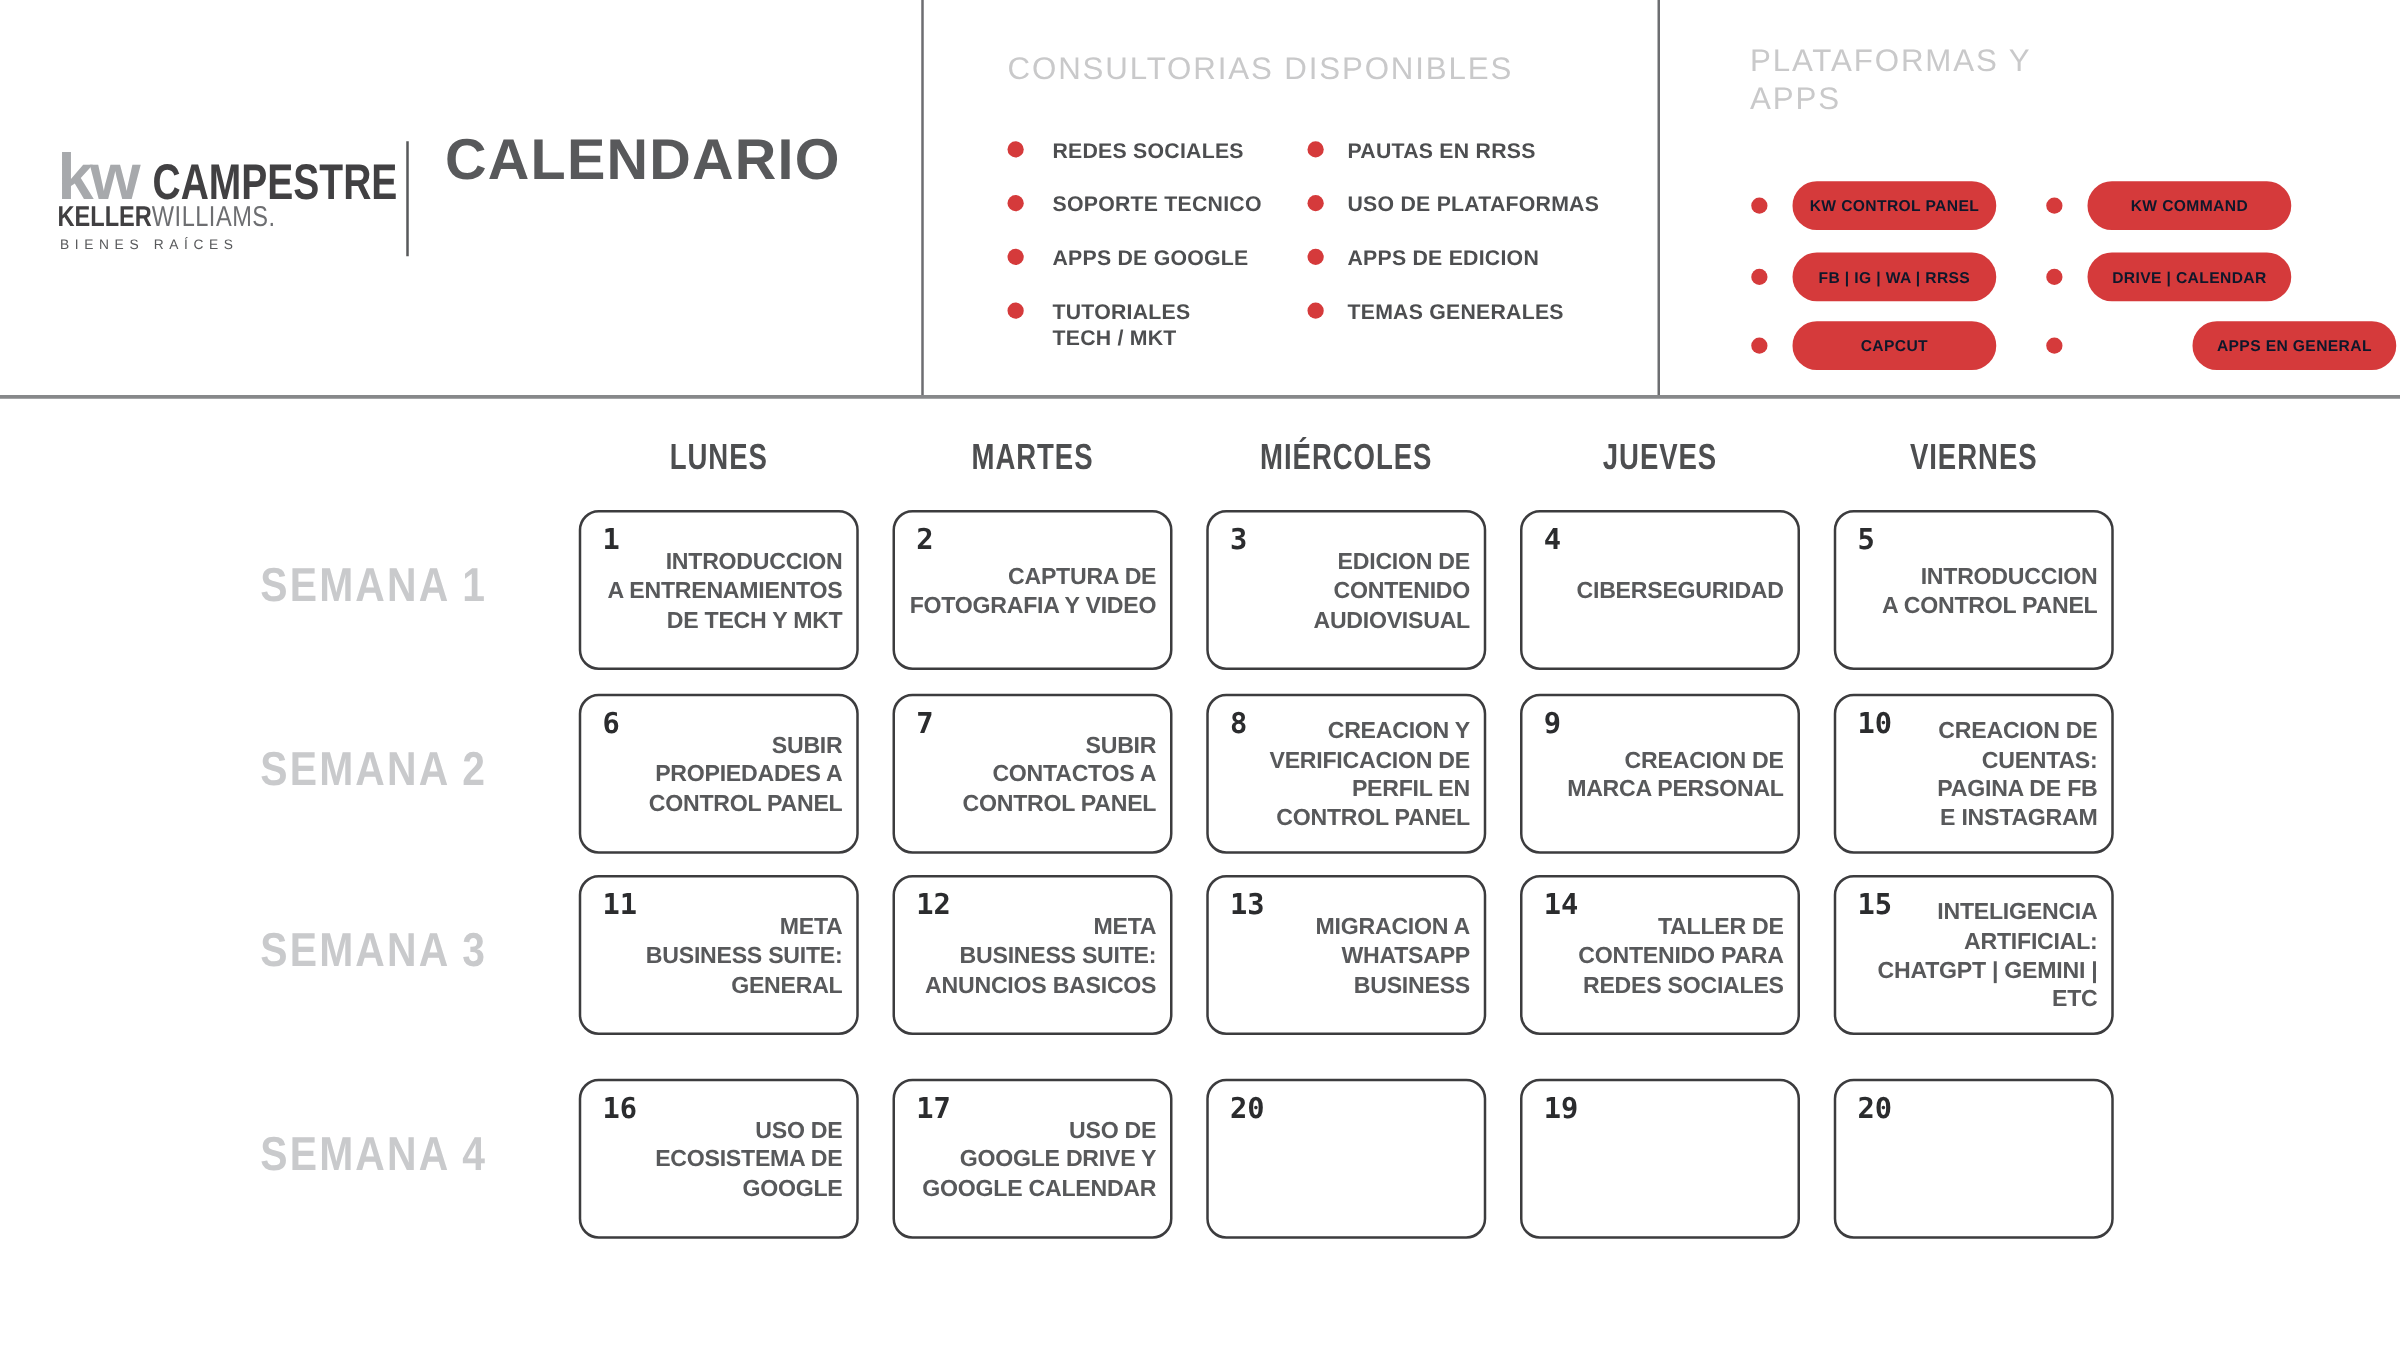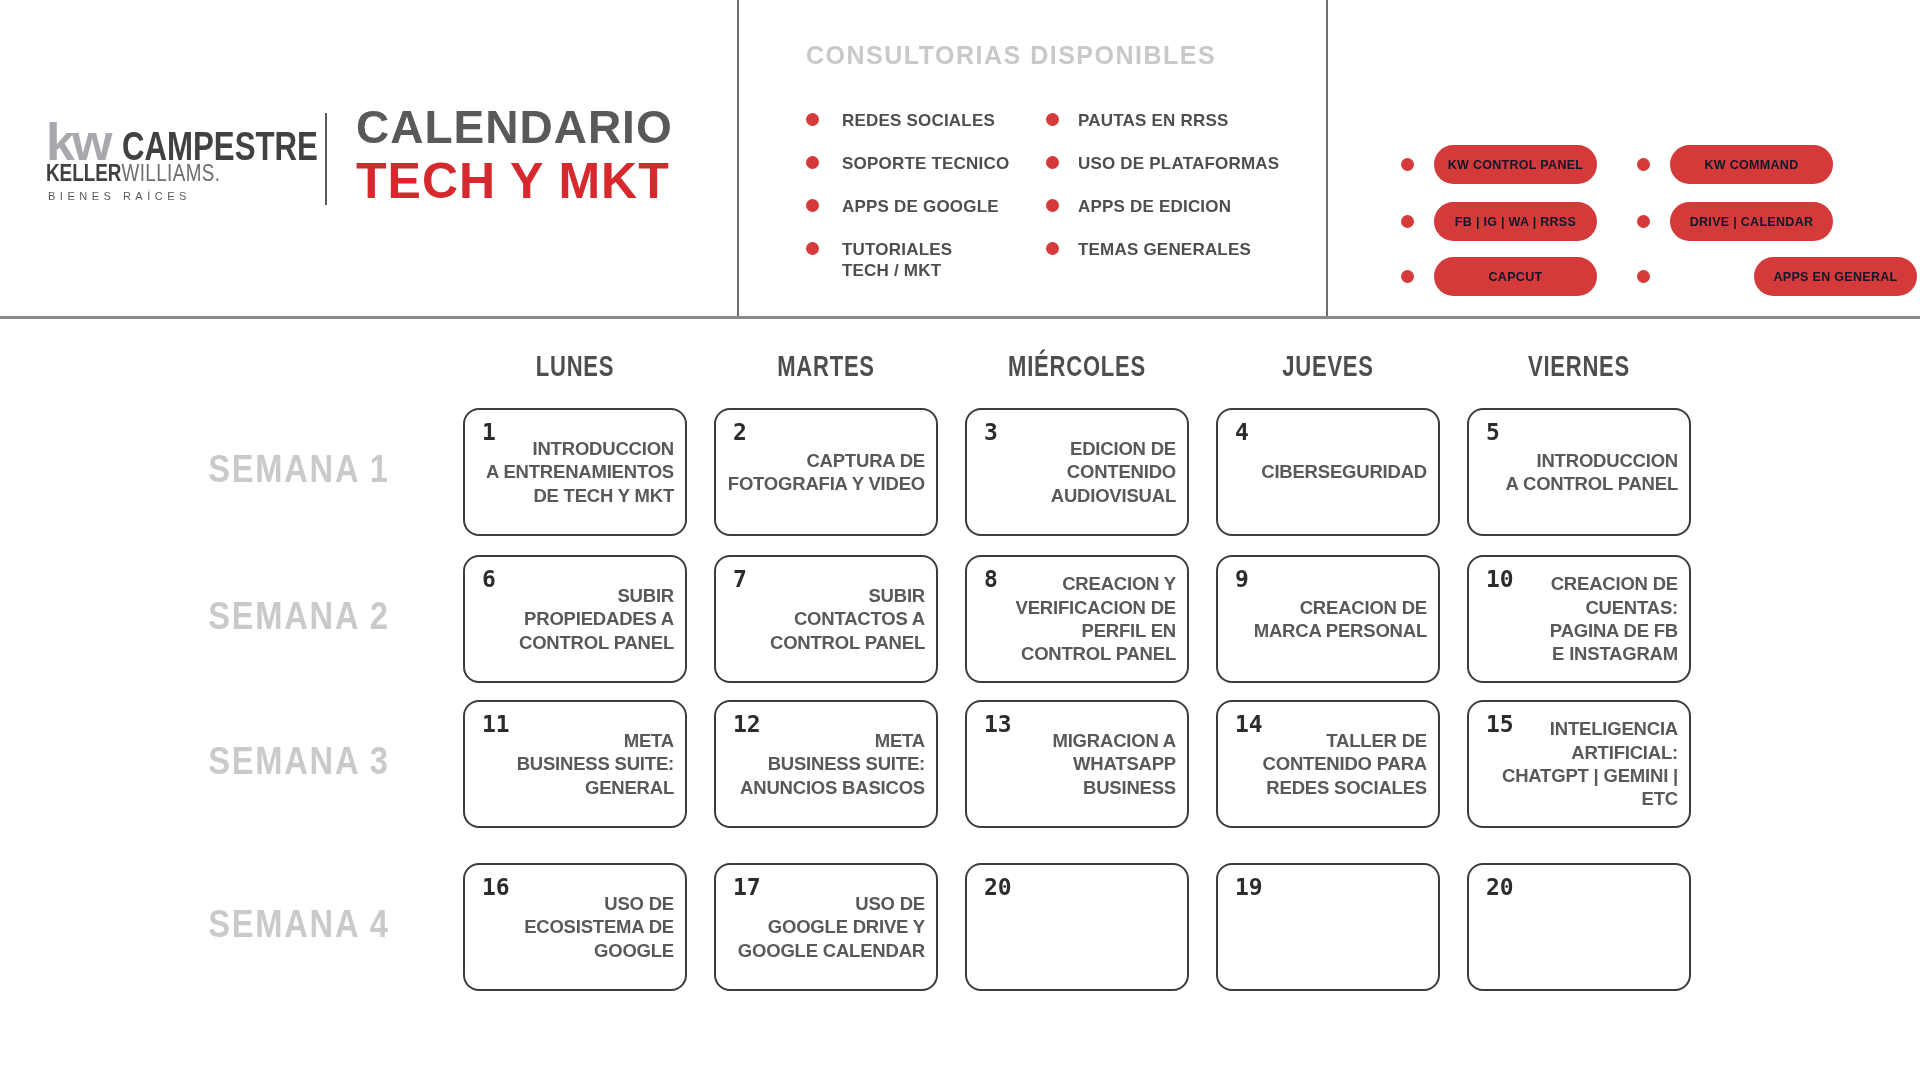--- a/index.html
+++ b/index.html
@@ -16,21 +16,21 @@
   .logo-brand{font-size:40px;font-weight:bold;color:#414042;display:inline-block;transform:scaleX(.78);transform-origin:left bottom;margin-left:8px;letter-spacing:0px;vertical-align:baseline;}
   .logo-kwline{position:absolute;left:46px;top:160px;font-size:23px;white-space:nowrap;transform:scaleX(.82);transform-origin:left top;}
   .logo-keller{font-weight:bold;color:#414042;}
   .logo-williams{font-weight:normal;color:#6d6e71;letter-spacing:0.5px;}
   .logo-tagline{position:absolute;left:48px;top:190px;font-size:11px;color:#58595b;letter-spacing:4.5px;}
   .logo-divider{position:absolute;left:325px;top:113px;width:2px;height:92px;background:#58595b;}
   
   .title1{position:absolute;left:356px;top:100px;font-size:46px;font-weight:800;color:#58595b;letter-spacing:1px;}
   .title2{position:absolute;left:356px;top:152px;font-size:50px;font-weight:800;letter-spacing:1px;}
   
-  .sec-heading{position:absolute;font-size:25px;font-weight:bold;color:#c9c9ca;letter-spacing:1.5px;line-height:1.2;white-space:pre-line;}
+  .sec-heading{position:absolute;font-size:25px;font-weight:normal;color:#c9c9ca;letter-spacing:1.5px;line-height:1.2;white-space:pre-line;}
   #consultorias-heading{left:806px;top:40px;}
   #plataformas-heading{left:1400px;top:34px;}
   
   .dot{position:absolute;width:13px;height:13px;border-radius:50%;}
   .consult-item{position:absolute;font-size:17px;font-weight:bold;color:#4d4e50;line-height:1.25;white-space:pre-line;letter-spacing:0.2px;}
   
   .pill{position:absolute;width:163px;height:39px;border-radius:20px;color:#0f172a;
         font-size:12.5px;font-weight:bold;display:flex;align-items:center;justify-content:center;
         letter-spacing:0.3px;white-space:nowrap;}
   
@@ -57,21 +57,20 @@
     <span class="logo-kw">kw</span>
     <span class="logo-brand">CAMPESTRE</span>
   </div>
   <div class="logo-kwline">
     <span class="logo-keller">KELLER</span><span class="logo-williams">WILLIAMS.</span>
   </div>
   <div class="logo-tagline">BIENES RAÍCES</div>
   <div class="logo-divider"></div>
 
   <div class="title1">CALENDARIO</div>
-  <div class="title2" id="title2" style="color: rgb(215, 40, 46);">TECH Y MKT</div>
 
   <div class="sec-heading" id="consultorias-heading">CONSULTORIAS DISPONIBLES</div>
   <div id="consultorias-list">
       <div class="dot" style="background: rgb(213, 58, 59); left: 806px; top: 113px;"></div>
       <div class="consult-item" style="left: 842px; top: 110px;">REDES SOCIALES</div>
       <div class="dot" style="background: rgb(213, 58, 59); left: 806px; top: 156px;"></div>
       <div class="consult-item" style="left: 842px; top: 153px;">SOPORTE TECNICO</div>
       <div class="dot" style="background: rgb(213, 58, 59); left: 806px; top: 199px;"></div>
       <div class="consult-item" style="left: 842px; top: 196px;">APPS DE GOOGLE</div>
       <div class="dot" style="background: rgb(213, 58, 59); left: 806px; top: 242px;"></div>
@@ -80,20 +79,22 @@
       <div class="dot" style="background: rgb(213, 58, 59); left: 1046px; top: 113px;"></div>
       <div class="consult-item" style="left: 1078px; top: 110px;">PAUTAS EN RRSS</div>
       <div class="dot" style="background: rgb(213, 58, 59); left: 1046px; top: 156px;"></div>
       <div class="consult-item" style="left: 1078px; top: 153px;">USO DE PLATAFORMAS</div>
       <div class="dot" style="background: rgb(213, 58, 59); left: 1046px; top: 199px;"></div>
       <div class="consult-item" style="left: 1078px; top: 196px;">APPS DE EDICION</div>
       <div class="dot" style="background: rgb(213, 58, 59); left: 1046px; top: 242px;"></div>
       <div class="consult-item" style="left: 1078px; top: 239px;">TEMAS GENERALES</div>
     </div>
 
+  <div class="sec-heading" id="plataformas-heading">PLATAFORMAS Y
+APPS</div>
   <div id="plataformas-list">
       <div class="dot" style="background: rgb(213, 58, 59); left: 1401px; top: 158px;"></div>
       <div class="pill" style="background: rgb(213, 58, 59); left: 1434px; top: 145px;">KW CONTROL PANEL</div>
       <div class="dot" style="background: rgb(213, 58, 59); left: 1401px; top: 215px;"></div>
       <div class="pill" style="background: rgb(213, 58, 59); left: 1434px; top: 202px;">FB | IG | WA | RRSS</div>
       <div class="dot" style="background: rgb(213, 58, 59); left: 1401px; top: 270px;"></div>
       <div class="pill" style="background: rgb(213, 58, 59); left: 1434px; top: 257px;">CAPCUT</div>
       <div class="dot" style="background: rgb(213, 58, 59); left: 1637px; top: 158px;"></div>
       <div class="pill" style="background: rgb(213, 58, 59); left: 1670px; top: 145px;">KW COMMAND</div>
       <div class="dot" style="background: rgb(213, 58, 59); left: 1637px; top: 215px;"></div>

